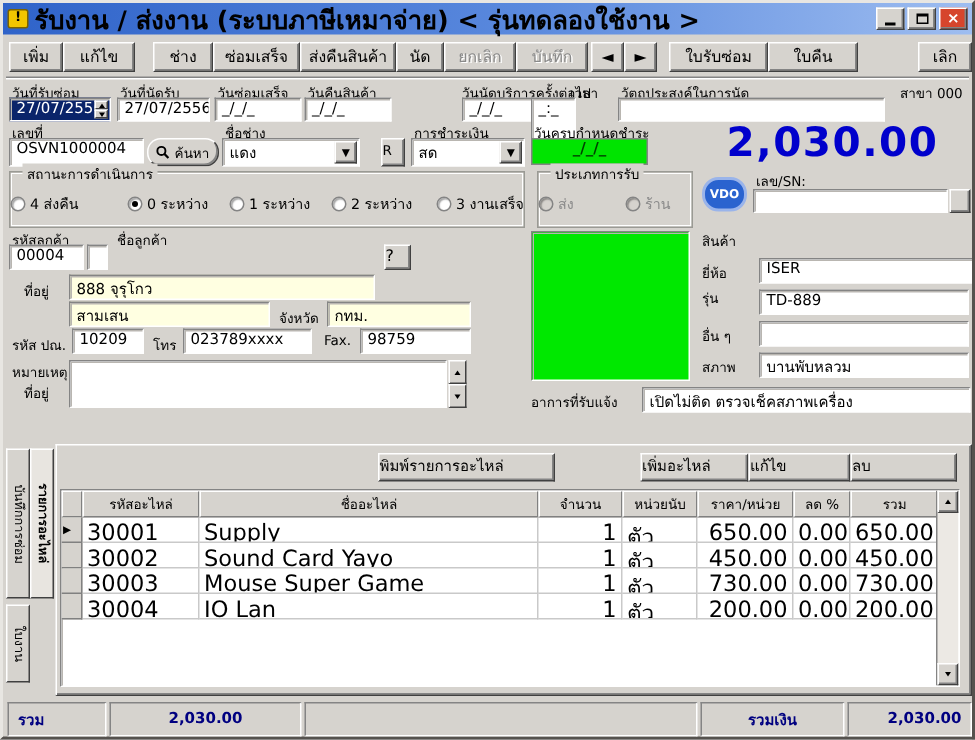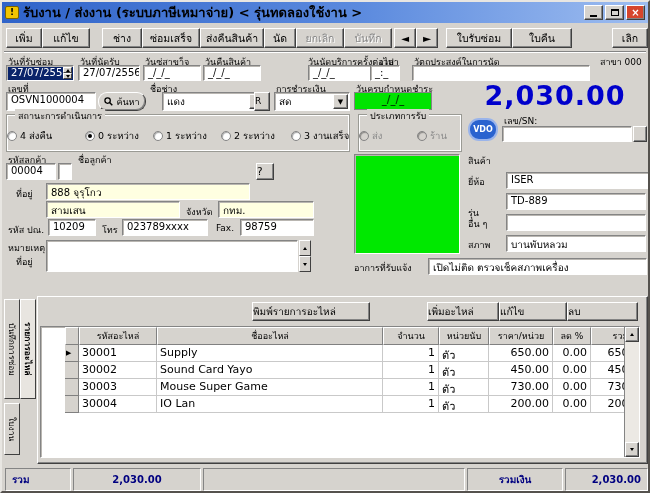--- a/index.html
+++ b/index.html
@@ -18,21 +18,21 @@
   .yellow { background:#ffffe1; }
   .btn { position:absolute; font-size:10.5px; text-align:left; cursor:default; overflow:hidden;
          white-space:nowrap; }
 
   
   .titlebar { position:absolute; left:0; top:0; right:0; height:21px;
               background:linear-gradient(90deg,#2f63c9 0%,#5b8ade 55%,#9ebdf0 100%);
               display:flex; align-items:center; padding:0 3px; }
   .app-icon { width:14px; height:13px; background:#f2c500; border:1px solid #7a6200; border-radius:2px;
               color:#000; font-size:9px; font-weight:bold; text-align:center; line-height:11px; margin-right:4px; }
-  .title { font-size:13px; font-weight:bold; color:#000; flex:1; white-space:nowrap; overflow:hidden; }
+  .title { font-size:17px; font-weight:bold; color:#000; flex:1; white-space:nowrap; overflow:hidden; }
   .wbtn { width:19px; height:15px; margin-left:2px; background:#d6d3ce; border:1px solid;
           border-color:#fff #404040 #404040 #fff; box-shadow:inset -1px -1px 0 #848484;
           display:flex; align-items:center; justify-content:center; font-size:10px; line-height:1; }
   .wbtn.close { background:#d6452c; color:#fff; font-weight:bold; }
   .wbtn .min-i { width:7px; height:2px; background:#000; margin-top:6px; }
   .wbtn .max-i { width:8px; height:7px; border:1px solid #000; border-top-width:2px; }
 
   
   .toolbar .tbtn { position:absolute; top:26px; height:20px; line-height:18px; font-size:10.5px;
                    text-align:center; overflow:hidden; white-space:nowrap; }
@@ -92,30 +92,30 @@
                  writing-mode:vertical-rl; font-size:8.5px; text-align:center; overflow:hidden;
                  display:flex; align-items:center; justify-content:center; white-space:nowrap; }
   .vtabs .vtab:nth-of-type(1){left:2px;top:297px;width:16px;height:100px}
   .vtabs .vtab:nth-of-type(2){left:18px;top:297px;width:16px;height:100px}
   .vtabs .vtab:nth-of-type(3){left:2px;top:401px;width:16px;height:52px}
   .vtabs .vtab.active { background:#e8e5e0; font-weight:bold; }
   .parts-panel { position:absolute; left:35px; top:294px; width:611px; height:168px; }
   .pbtn { top:300px; height:19px; line-height:17px; font-size:10px; }
 
   
-  .ptable { position:absolute; left:38px; top:324px; width:600px; height:132px; background:#fff; overflow:hidden;padding-left:24px; }
+  .ptable { position:absolute; left:38px; top:324px; width:600px; height:132px; background:#fff; overflow:hidden; }
   .thead { display:flex; height:18px; }
   .hcell { background:#d6d3ce; border:1px solid; border-color:#fff #808080 #808080 #fff;
            font-size:9px; display:flex; align-items:center; justify-content:center; overflow:hidden; white-space:nowrap; flex:0 0 auto; }
   .thead .hcell:nth-of-type(1){width:14px} .thead .hcell:nth-of-type(2){width:78px}
   .thead .hcell:nth-of-type(3){width:226px} .thead .hcell:nth-of-type(4){width:56px}
   .thead .hcell:nth-of-type(5){width:50px} .thead .hcell:nth-of-type(6){width:64px}
   .thead .hcell:nth-of-type(7){width:38px} .thead .hcell:nth-of-type(8){width:59px}
   .grow { display:flex; height:17px; }
-  .td { border-right:1px solid #c9c9c9; border-bottom:1px solid #c9c9c9; font-size:11px; padding:1px 3px;
+  .td { border-right:1px solid #c9c9c9; border-bottom:1px solid #c9c9c9; font-size:15px; padding:1px 3px;
         overflow:hidden; white-space:nowrap; flex:0 0 auto; }
   .c-sel { width:14px; background:#d6d3ce; border-right:1px solid #808080; border-bottom:1px solid #808080;
            padding:1px 1px; display:flex; align-items:center; }
   .grow.first .c-sel::after { content:"▶"; font-size:7px; color:#000; }
   .c-code{width:78px} .c-name{width:226px} .c-qty{width:56px} .c-unit{width:50px}
   .c-price{width:64px} .c-disc{width:38px} .c-total{width:59px}
   .num { text-align:right; }
   .vscroll { position:absolute; right:0; top:0; bottom:0; width:15px; background:#ece9e4;
              border-left:1px solid #848484; display:flex; flex-direction:column; justify-content:space-between; }
   .sbtn { height:15px; background:#d6d3ce; border:1px solid; border-color:#fff #404040 #404040 #fff;
@@ -168,43 +168,43 @@
         <i>
           <b class="tri-up"></b>
         </i>
         <i>
           <b class="tri-dn"></b>
         </i>
       </span>
   </div>
   <span class="lbl" style="left:78px;top:53px">วันที่นัดรับ</span>
   <div class="field sunken" style="left:76px;top:63px;width:62px;height:16px">27/07/2556</div>
-  <span class="lbl" style="left:143px;top:53px">วันซ่สาขา็จ</span>
+  <span class="lbl" style="left:143px;top:53px">วันซ่อมเสร็จ</span>
   <div class="field sunken" style="left:141px;top:63px;width:58px;height:16px">_/_/_</div>
   <span class="lbl" style="left:203px;top:53px">วันคืนสินค้า</span>
   <div class="field sunken" style="left:201px;top:63px;width:58px;height:16px">_/_/_</div>
   <span class="lbl" style="left:306px;top:53px;max-width:92px">วันนัดบริการครั้งต่อไป</span>
   <div class="field sunken" style="left:306px;top:63px;width:66px;height:16px">_/_/_</div>
   <span class="lbl" style="left:378px;top:53px">เวลา</span>
-  <div class="field sunken" style="left:368px;top:63px;width:30px;height:16px">_:_</div>
+  <div class="field sunken" style="left:352px;top:63px;width:30px;height:28px">_:_</div>
   <span class="lbl" style="left:412px;top:53px;max-width:120px">วัตถุประสงค์ในการนัด</span>
   <div class="field sunken" style="left:410px;top:63px;width:178px;height:16px"></div>
   <span class="lbl" style="left:598px;top:53px">สาขา 000</span>
 
   <span class="lbl" style="left:6px;top:80px">เลขที่</span>
   <div class="field sunken" style="left:4px;top:90px;width:90px;height:19px">OSVN1000004</div>
   <div class="btn raised search-btn" style="left:96px;top:90px;width:48px;height:19px">
     <svg width="9" height="9" viewBox="0 0 10 10">
         <circle cx="4" cy="4" r="3" fill="none" stroke="#000" stroke-width="1.4"></circle>
         <line x1="6.2" y1="6.2" x2="9.2" y2="9.2" stroke="#000" stroke-width="1.6"></line>
       </svg>
     <span>ค้นหา</span>
   </div>
   <span class="lbl" style="left:148px;top:80px">ชื่อช่าง</span>
-  <div class="field sunken combo" style="left:160px;top:90px;width:104px;height:19px">
+  <div class="field sunken combo" style="left:146px;top:90px;width:92px;height:19px">
     <span>แดง</span>
     <span class="arrow">▼</span>
   </div>
   <div class="btn raised" style="left:252px;top:90px;width:16px;height:19px;line-height:17px;font-size:9px">R</div>
   <span class="lbl" style="left:274px;top:80px">การชำระเงิน</span>
   <div class="field sunken combo" style="left:272px;top:90px;width:76px;height:19px">
     <span>สด</span>
     <span class="arrow">▼</span>
   </div>
   <span class="lbl" style="left:354px;top:80px;max-width:100px">วันครบกำหนดชำระ</span>
@@ -255,21 +255,21 @@
   <div class="btn raised" style="left:631px;top:124px;width:14px;height:16px"></div>
 
   <div class="photo-box sunken"></div>
 
   <span class="lbl" style="left:466px;top:152px">สินค้า</span>
   <span class="lbl" style="left:466px;top:173px">ยี่ห้อ</span>
   <div class="field sunken combo" style="left:504px;top:170px;width:168px">
     <span>ISER</span>
     <span class="arrow">▼</span>
   </div>
-  <span class="lbl" style="left:466px;top:204px">รุ่น</span>
+  <span class="lbl" style="left:466px;top:190px">รุ่น</span>
   <div class="field sunken" style="left:504px;top:191px;width:140px">TD-889</div>
   <span class="lbl" style="left:466px;top:215px">อื่น ๆ</span>
   <div class="field sunken" style="left:504px;top:212px;width:140px"></div>
   <span class="lbl" style="left:466px;top:236px">สภาพ</span>
   <div class="field sunken" style="left:504px;top:233px;width:140px">บานพับหลวม</div>
   <span class="lbl" style="left:352px;top:259px;max-width:74px">อาการที่รับแจ้ง</span>
   <div class="field sunken" style="left:426px;top:256px;width:219px;font-size:10px">เปิดไม่ติด ตรวจเช็คสภาพเครื่อง</div>
 
   <span class="lbl" style="left:6px;top:151px">รหัสลูกค้า</span>
   <span class="lbl" style="left:76px;top:151px">ชื่อลูกค้า</span>

